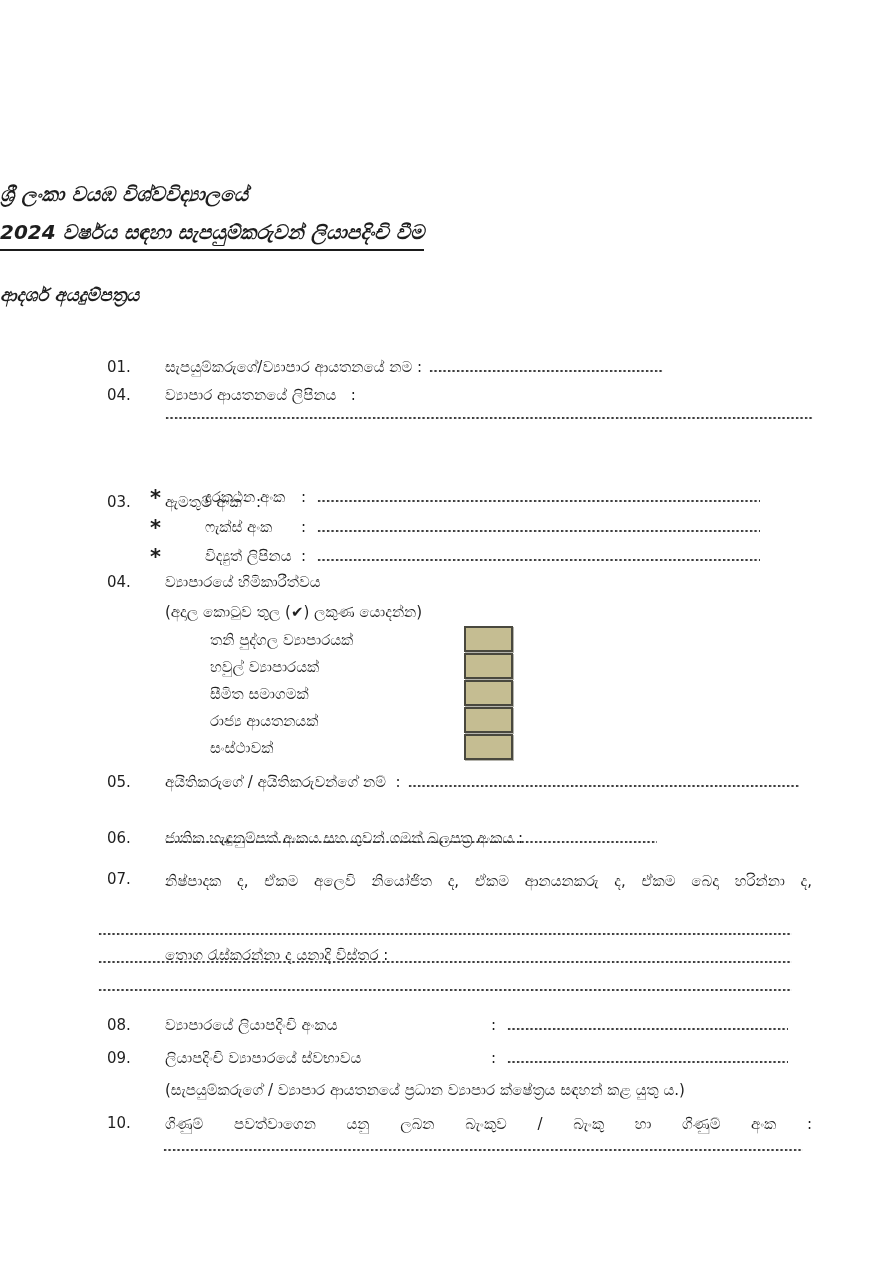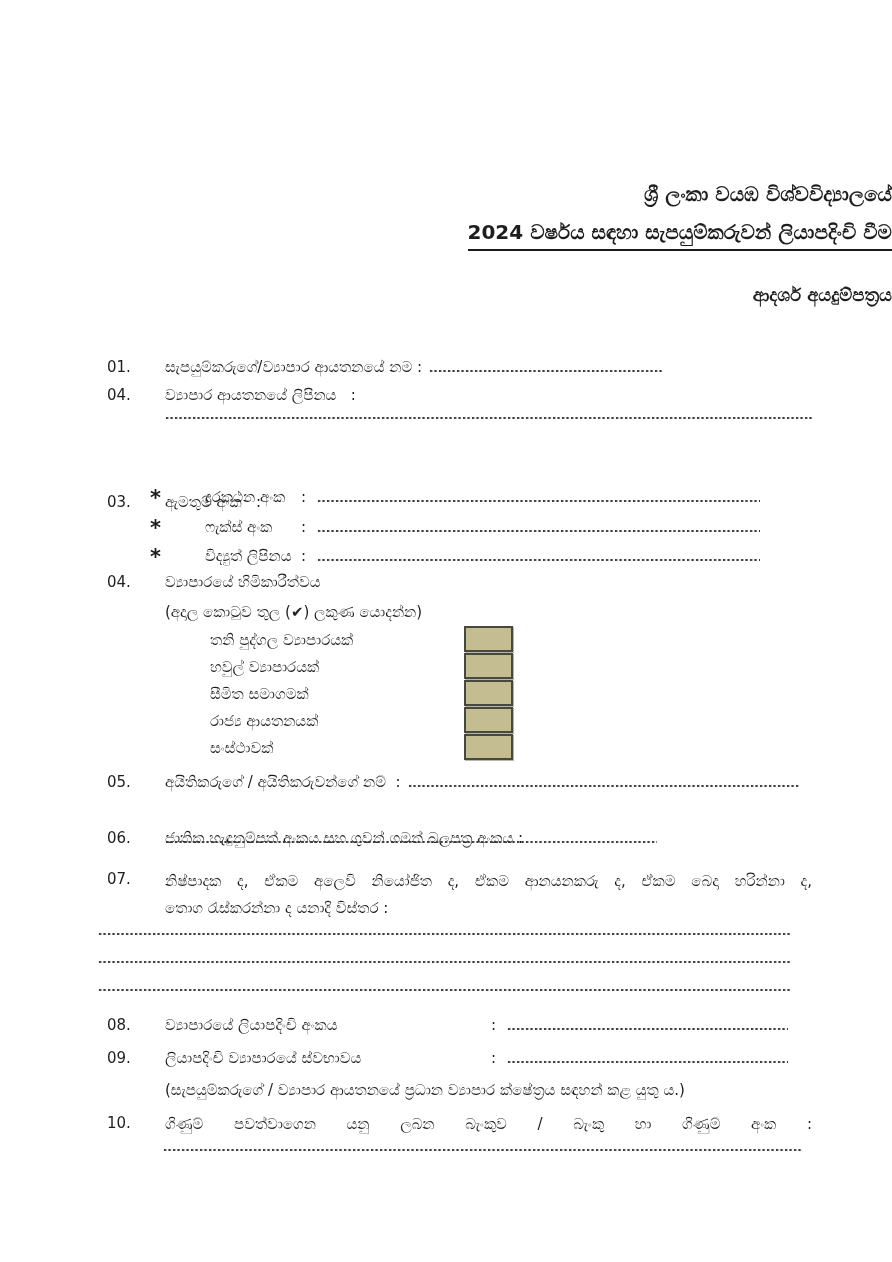--- a/index.html
+++ b/index.html
@@ -1,21 +1,21 @@
 <!DOCTYPE html>
 <html><head>
 <meta charset="utf-8">
 <style>
   html,body { margin:0; padding:0; background:#ffffff; }
   .page {
     position:relative; width:892px; height:1262px; background:#ffffff;
     font-family:"DejaVu Sans","Liberation Sans",sans-serif;
     color:#1e1e1e; overflow:hidden;
   }
-  .title { position:absolute; left:0; right:0; text-align:right; font-weight:700; }
+  .title { position:absolute; left:0; right:0; text-align:left; font-weight:700;font-style:italic; }
   .t1 { top:182px; font-size:20px; }
   .t2 { top:220px; font-size:20px; }
   .t2 .u { display:inline-block; border-bottom:2px solid #1b1b1b; padding-bottom:5px; }
   .t3 { top:284px; font-size:18px; }
 
   .row { position:absolute; display:flex; align-items:flex-end; font-size:15px; line-height:22px; }
   .no  { flex:0 0 58px; }
   .lbl { flex:0 0 auto; white-space:nowrap; }
   .dots {
     flex:1 1 auto; height:4px; margin:0 0 5px 7px;
@@ -118,21 +118,21 @@
   <div class="row" style="top:806px; left:107px; right:80px;margin-top:21px;">
     <span class="no">06.</span>
     <span class="lbl">ජාතික හැඳුනුම්පත් අංකය සහ ගුවන් ගමන් බලපත්‍ර අංකය :</span>
   </div>
   <div class="dotline" style="top:840px; left:165px; width:492px;"></div>
 
   <div class="row" style="top:868px; left:107px; width:58px;">
     <span class="no">07.</span>
   </div>
   <div class="para just" style="top:868px;">නිෂ්පාදක ද, ඒකම අලෙවි නියෝජිත ද, ඒකම ආනයනකරු ද, ඒකම බෙදා හරින්නා ද,</div>
-  <div class="para" style="top:895px;">තොග රැස්කරන්නා ද යනාදි විස්තර :</div>
+  <div class="para" style="top:942px;">තොග රැස්කරන්නා ද යනාදි විස්තර :</div>
   <div class="dotline" style="top:932px; left:98px; width:694px;"></div>
   <div class="dotline" style="top:960px; left:98px; width:694px;"></div>
   <div class="dotline" style="top:988px; left:98px; width:694px;"></div>
 
   <div class="row" style="top:1014px; left:107px; right:104px;">
     <span class="no">08.</span>
     <span class="lbl89">ව්‍යාපාරයේ ලියාපදිංචි අංකය</span>
     <span class="colon">:</span>
     <span class="dots"></span>
   </div>

